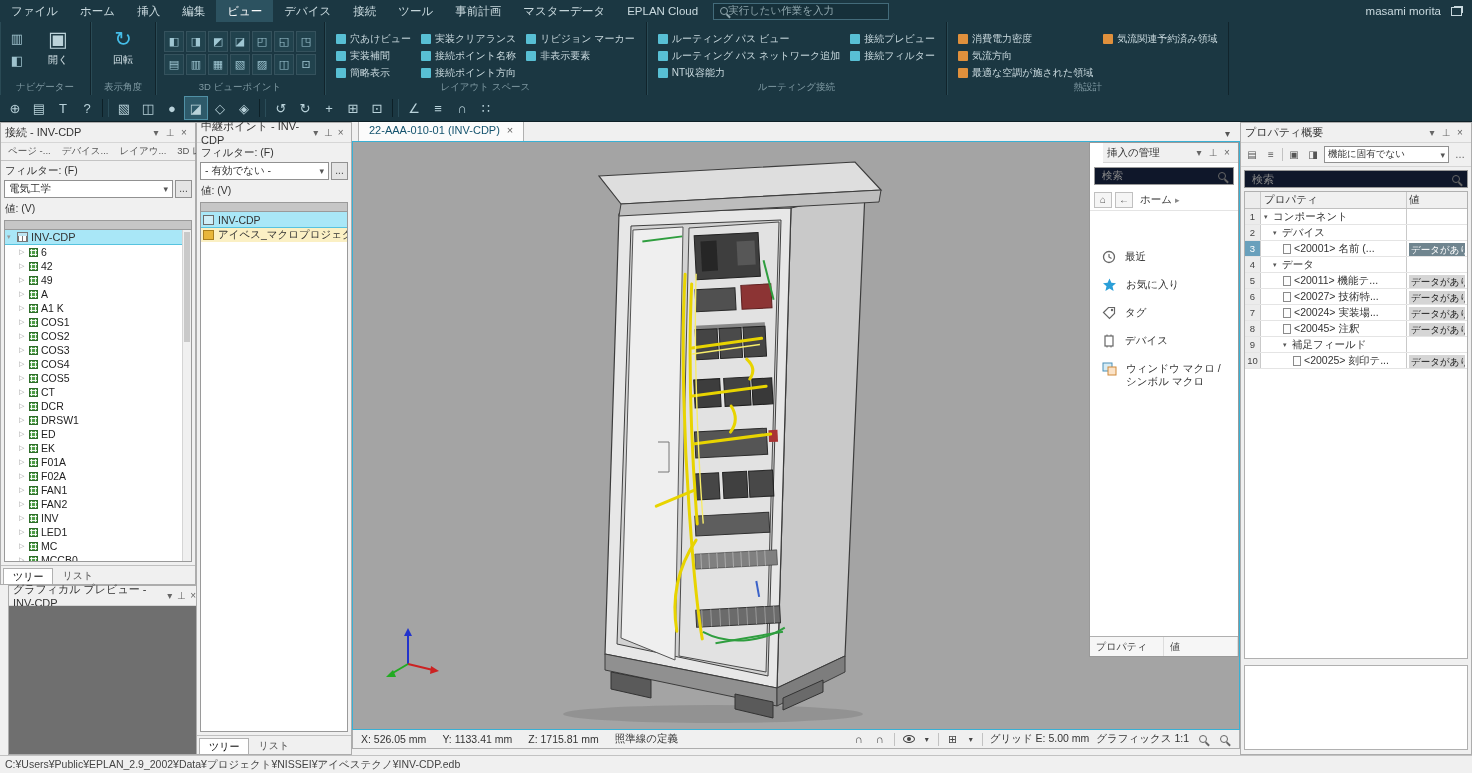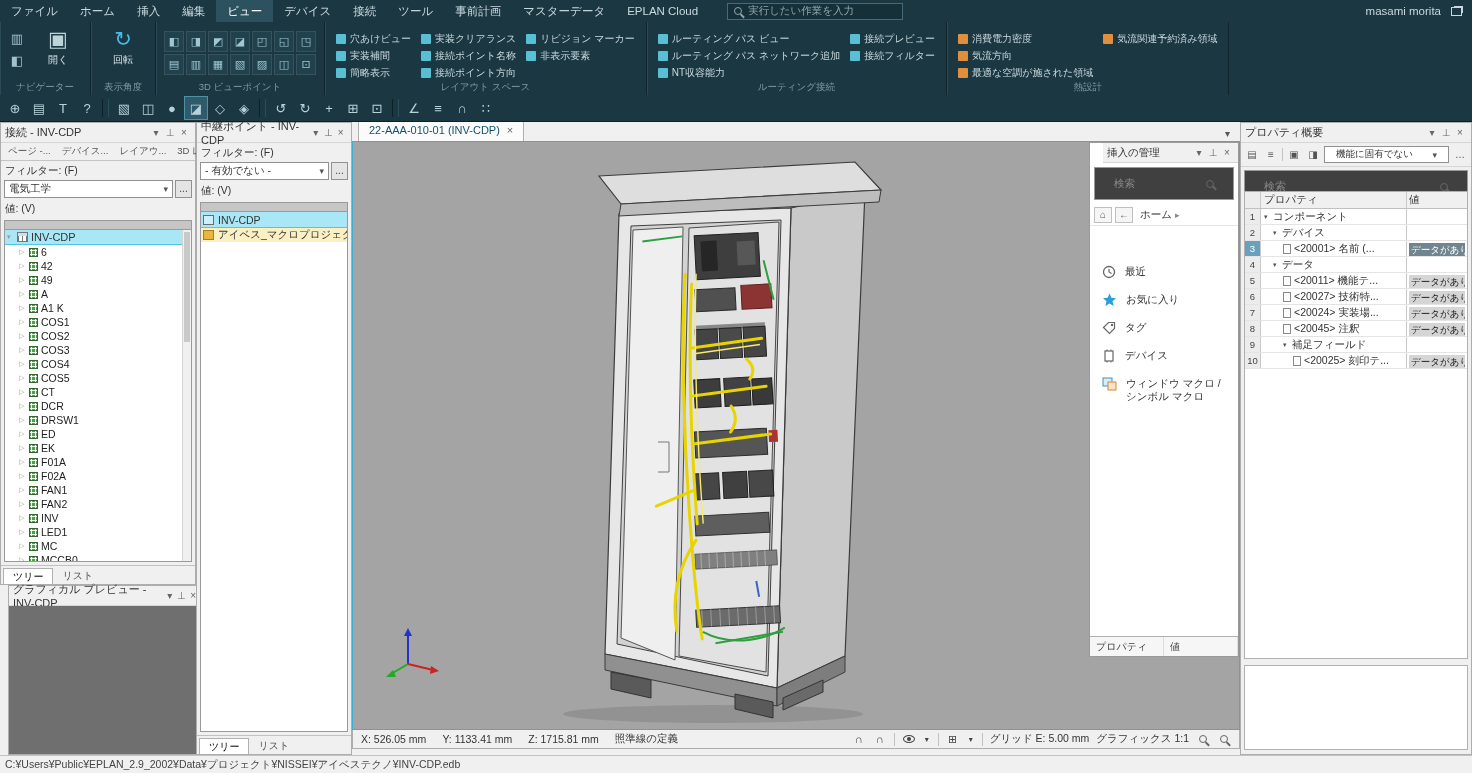--- a/index.html
+++ b/index.html
@@ -5,21 +5,21 @@
   *{margin:0;padding:0;box-sizing:border-box;font-family:"Liberation Sans","DejaVu Sans",sans-serif;}
   html,body{width:1472px;height:773px;overflow:hidden;background:#e8e8e8;}
   #app{position:relative;width:1472px;height:773px;background:#f0f0f0;font-size:11px;color:#333;}
   .abs{position:absolute;}
 
   
   #menubar{left:0;top:0;width:1472px;height:22px;background:#1b3742;display:flex;align-items:center;color:#c9d9de;font-size:11.5px;z-index:30;}
   #menu-items{display:flex;align-items:center;height:22px;}
   .menu-item{padding:0 11px;line-height:22px;cursor:default;white-space:nowrap;}
   .menu-item.active{background:#2c5260;color:#fff;}
-  #menu-search{margin-left:18px;width:176px;height:17px;background:#16303a;border:1px solid #436b7a;display:flex;align-items:center;padding:0 6px;color:#8fa6ad;gap:6px;font-size:10.5px;}
+  #menu-search{margin-left:4px;width:176px;height:17px;background:#16303a;border:1px solid #436b7a;display:flex;align-items:center;padding:0 6px;color:#8fa6ad;font-size:10.5px;}
   #user-area{margin-left:auto;display:flex;align-items:center;gap:10px;padding-right:10px;color:#c9d9de;}
   .winbox{width:11px;height:9px;border:1px solid #c9d9de;box-shadow:2px -2px 0 -1px #c9d9de;display:inline-block;}
 
   .mag{width:8px;height:8px;border:1.5px solid #8fa6ad;border-radius:50%;position:relative;display:inline-block;flex:none;}
   .mag::after{content:"";position:absolute;width:5px;height:1.5px;background:#8fa6ad;transform:rotate(45deg);right:-4px;bottom:-2px;}
   .mag.dark{border-color:#666;}
   .mag.dark::after{background:#666;}
 
   
   #ribbon{left:0;top:22px;width:1472px;height:73px;background:#1b3742;display:flex;color:#c9d9de;z-index:29;}
@@ -103,37 +103,37 @@
   .vsi{display:flex;align-items:center;justify-content:center;min-width:14px;height:15px;color:#444;font-size:11px;}
   .vsi.sm{font-size:8px;min-width:8px;}
   .vsep{width:1px;height:13px;background:#c2c2c2;}
   .eye{width:12px;height:8px;border:1px solid #444;border-radius:50%;position:relative;display:inline-block;}
   .eye::after{content:"";width:4px;height:4px;background:#444;border-radius:50%;position:absolute;top:1px;left:3px;}
 
   
   #insert-panel{position:absolute;right:0;top:0;width:150px;height:515px;background:#fff;border:1px solid #9a9a9a;font-size:10.5px;z-index:5;}
   #insert-title{height:20px;background:#f0f0f0;display:flex;align-items:center;padding:0 4px;border-bottom:1px solid #d6d6d6;margin-left:13px;}
   #insert-title .sp{flex:1;}
-  .searchrow{margin:4px;height:33px;border:1px solid #999;display:flex;align-items:center;padding:0 19px;background:#404040;color:#8a8a8a;gap:4px;}
+  .searchrow{margin:4px;height:18px;border:1px solid #999;display:flex;align-items:center;padding:0 7px;background:#0f172a;color:#8a8a8a;gap:4px;}
   .searchrow .txt{flex:1;}
   .crumbs{height:22px;display:flex;align-items:center;gap:3px;padding:0 4px;border-bottom:1px solid #e4e4e4;color:#333;}
   .crumb-btn{width:18px;height:16px;border:1px solid #c0c0c0;background:#f5f5f5;display:flex;align-items:center;justify-content:center;font-size:10px;color:#555;}
   .crumb-sep{color:#888;font-size:9px;}
   #insert-items{margin-top:32px;}
   .ins-item{display:flex;align-items:flex-start;gap:9px;padding:7px 4px 7px 12px;color:#333;line-height:13px;}
   .ins-item svg{flex:none;}
   .ins-item .lbl{max-width:100px;}
   #insert-footer{position:absolute;left:0;right:0;bottom:0;height:20px;border-top:1px solid #b0b0b0;display:flex;background:#f6f6f6;}
   #insert-footer .fcol{flex:1;padding:3px 6px;border-right:1px solid #ddd;color:#444;font-size:10px;}
 
   
   #right{left:1240px;top:122px;width:232px;height:633px;}
   .rp-toolbar{height:24px;display:flex;align-items:center;gap:3px;padding:0 3px;border-bottom:1px solid #d6d6d6;}
   .rbtn{min-width:16px;height:16px;display:flex;align-items:center;justify-content:center;color:#555;font-size:10px;border:1px solid transparent;}
-  .rp-select{flex:1;height:17px;border:1px solid #919191;background:#fff;display:flex;align-items:center;padding:0 11px;font-size:9.5px;gap:2px;min-width:0;}
+  .rp-select{flex:1;height:17px;border:1px solid #919191;background:#fff;display:flex;align-items:center;padding:0 3px;font-size:9.5px;gap:2px;min-width:0;}
   .rp-select span:first-child{flex:1;overflow:hidden;white-space:nowrap;}
   #prop-table{position:absolute;left:3px;right:3px;top:68px;height:468px;background:#fff;border:1px solid #b0b0b0;overflow:hidden;}
   .phead{display:flex;height:17px;background:#f0f0f0;border-bottom:1px solid #c0c0c0;font-size:10.5px;color:#333;}
   .pc-num{width:16px;border-right:1px solid #c9c9c9;background:#ececec;flex:none;}
   .pc-label{width:146px;border-right:1px solid #c9c9c9;padding:1px 3px;flex:none;display:flex;align-items:center;overflow:hidden;white-space:nowrap;}
   .pc-val{flex:1;padding:1px 2px;overflow:hidden;}
   .prow{display:flex;height:16px;border-bottom:1px solid #e4e4e4;font-size:10.5px;}
   .prow .pc-num{font-size:9.5px;text-align:center;line-height:15px;color:#444;}
   .prow.sel .pc-num{background:#69a0bc;color:#fff;}
   .tw{width:9px;display:inline-block;color:#555;font-size:7px;flex:none;}

